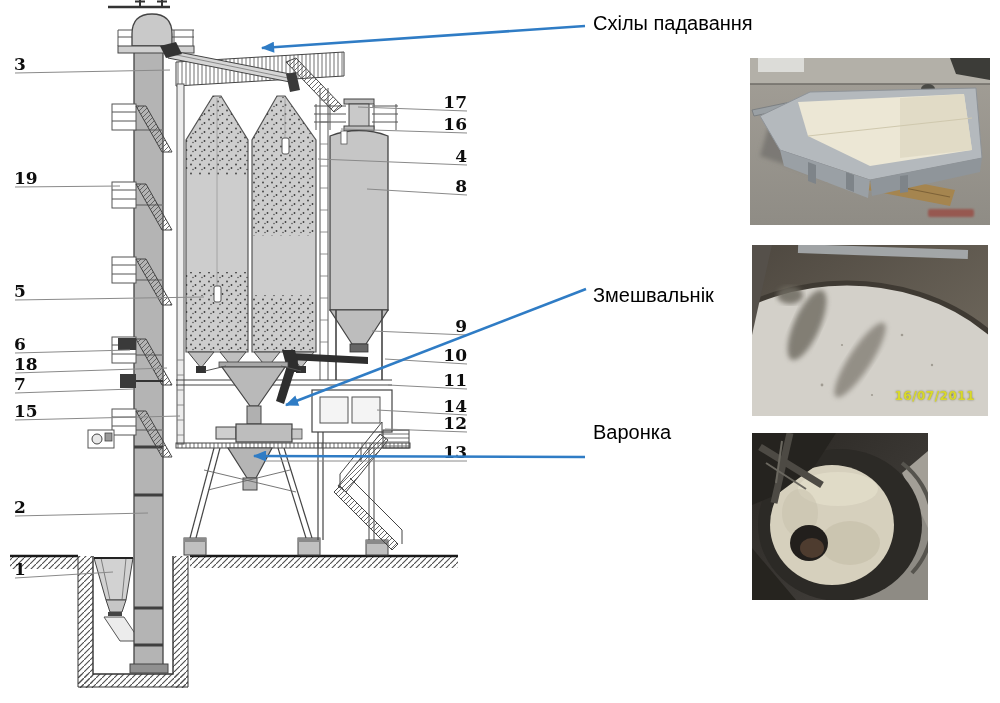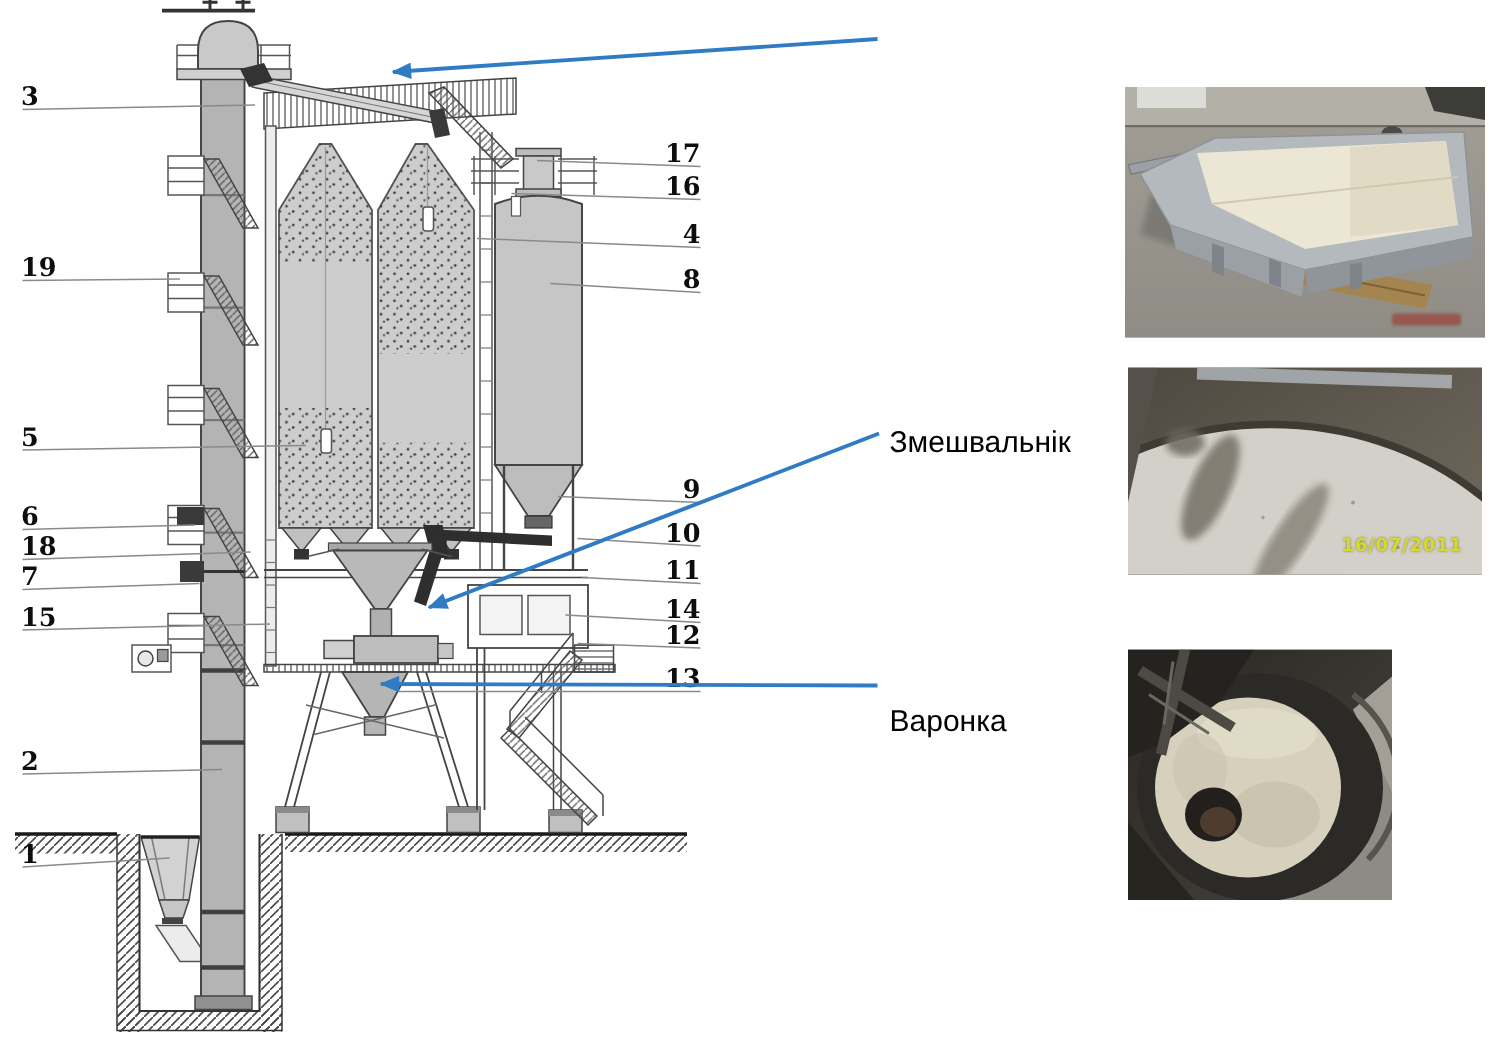--- a/index.html
+++ b/index.html
@@ -5,21 +5,21 @@
   html,body{margin:0;padding:0;background:#fff;}
   .stage{position:relative;width:1000px;height:703px;background:#ffffff;overflow:hidden;
          font-family:"Liberation Sans",sans-serif;}
   .diagram-svg{position:absolute;left:0;top:0;}
   .leader{stroke:#8a8a8a;stroke-width:1;fill:none;}
   .callout-num{font:bold 17px "DejaVu Serif",serif;fill:#0d0d0d;}
   .anno-label{position:absolute;font-size:20px;color:#000;white-space:nowrap;}
   .photo{position:absolute;overflow:hidden;background:#777;}
   .photo svg{display:block;}
   #photo-feed-chute{left:750px;top:58px;width:240px;height:167px;}
-  #photo-mixer-interior{left:752px;top:245px;width:236px;height:138px;}
+  #photo-mixer-interior{left:752px;top:245px;width:236px;height:171px;}
   #photo-funnel{left:752px;top:433px;width:176px;height:167px;}
   .date-stamp{position:absolute;right:13px;bottom:13px;color:#d9d92a;
               font:bold 12px "DejaVu Sans",sans-serif;letter-spacing:.5px;
               text-shadow:0 0 2px rgba(60,60,0,.6);}
   .red-stamp{position:absolute;right:16px;bottom:8px;width:46px;height:8px;
              background:#9c2d24;opacity:.55;filter:blur(1px);border-radius:2px;}
 </style>
 </head>
 <body>
 
@@ -334,22 +334,23 @@
         <text x="467" y="458" text-anchor="end" class="callout-num">13</text>
       </g>
 
     <g stroke="#2f7cc5" stroke-width="2.6" fill="none">
       <line x1="585" y1="26" x2="262" y2="48" marker-end="url(#ah)"></line>
       <line x1="586" y1="289" x2="286" y2="405" marker-end="url(#ah)"></line>
       <line x1="585" y1="457" x2="254" y2="456" marker-end="url(#ah)"></line>
     </g>
   </svg>
 
+  <div class="anno-label" style="left:593px;top:12px">Схілы падавання</div>
   <div class="anno-label" style="left:593px;top:284px">Змешвальнік</div>
-  <div class="anno-label" style="left:593px;top:470px">Варонка</div>
+  <div class="anno-label" style="left:593px;top:421px">Варонка</div>
 
   <figure class="photo" id="photo-feed-chute" style="margin:0">
     <svg width="240" height="167" viewBox="0 0 240 167">
       <defs>
         <linearGradient id="p1floor" x1="0" y1="0" x2="0" y2="1">
           <stop offset="0" stop-color="#a39f97"></stop>
             <stop offset="1" stop-color="#8f8c85"></stop>
         </linearGradient>
         <filter id="blur2">
             <feGaussianBlur stdDeviation="2"></feGaussianBlur>

